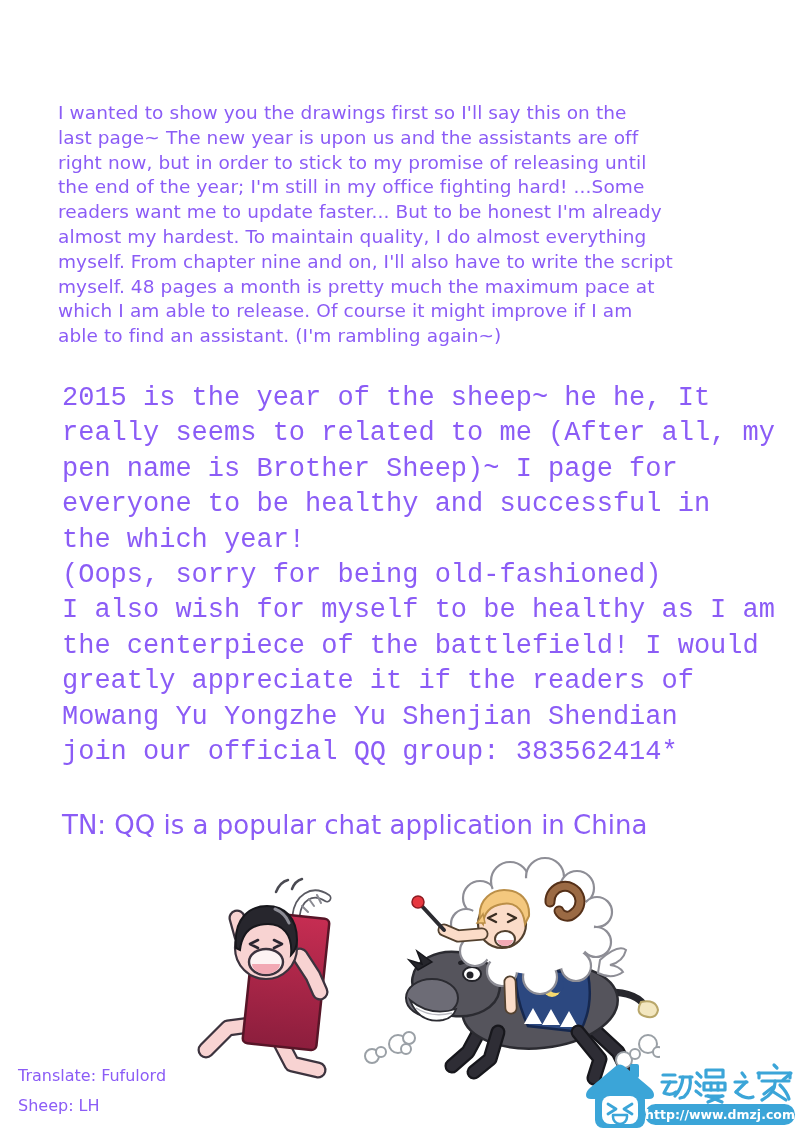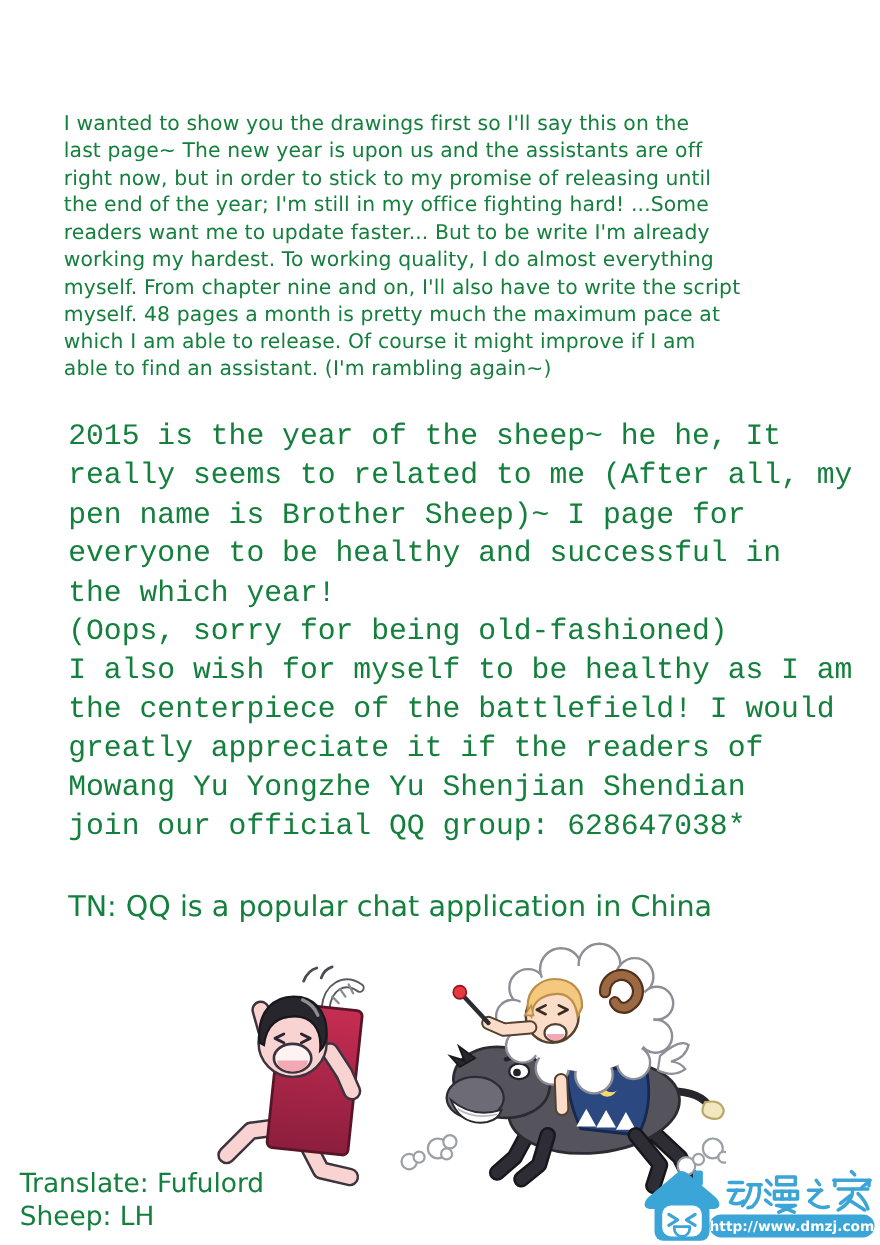--- a/index.html
+++ b/index.html
@@ -1,22 +1,22 @@
 <!DOCTYPE html>
 <html><head>
 <meta charset="utf-8">
 <style>
   html,body{margin:0;padding:0;background:#e8e8e8;}
   .page{position:relative;width:800px;height:1132px;background:#ffffff;overflow:hidden;
-        font-family:"DejaVu Sans",sans-serif;color:#15803d;margin:0 auto;}
+        font-family:"DejaVu Sans",sans-serif;color:#8b5cf6;margin:0 auto;}
   .intro{position:absolute;left:58px;top:101px;font-size:18.5px;line-height:24.8px;
          letter-spacing:.1px;white-space:nowrap;}
   .main-msg{position:absolute;left:62px;top:381px;font-size:27px;line-height:35.4px;white-space:nowrap;font-family:Liberation Mono, monospace;}
   .tn{position:absolute;left:62px;top:810px;font-size:26px;white-space:nowrap;}
-  .credits{position:absolute;left:18px;top:1061px;font-size:24px;line-height:30px;}
+  .credits{position:absolute;left:18px;top:1061px;font-size:16px;line-height:30px;}
   .illustration{position:absolute;left:180px;top:856px;}
   .watermark{position:absolute;left:583px;top:1060px;}
   svg text{font-family:"DejaVu Sans",sans-serif;}
   .limb-o{fill:none;stroke:#3c333e;stroke-width:17;stroke-linecap:round;stroke-linejoin:round;}
   .limb-i{fill:none;stroke:#f8d3d2;stroke-width:12.5;stroke-linecap:round;stroke-linejoin:round;}
   .dleg-o{fill:none;stroke:#17171c;stroke-width:15;stroke-linecap:round;stroke-linejoin:round;}
   .dleg-i{fill:none;stroke:#2e2d35;stroke-width:10.5;stroke-linecap:round;stroke-linejoin:round;}
   .barm-o{fill:none;stroke:#53412f;stroke-width:13;stroke-linecap:round;stroke-linejoin:round;}
   .barm-i{fill:none;stroke:#fbdcc8;stroke-width:9.5;stroke-linecap:round;stroke-linejoin:round;}
   .fluff{fill:#ffffff;stroke:#8e8e96;stroke-width:2.2;}
@@ -27,40 +27,40 @@
 </head>
 <body>
 
 <div class="page">
 
   <div class="intro">
     <div>I wanted to show you the drawings first so I'll say this on the</div>
     <div>last page~ The new year is upon us and the assistants are off</div>
     <div>right now, but in order to stick to my promise of releasing until</div>
     <div>the end of the year; I'm still in my office fighting hard! ...Some</div>
-    <div>readers want me to update faster... But to be write I'm already</div>
-    <div>working my hardest. To working quality, I do almost everything</div>
+    <div>readers want me to update faster... But to be honest I'm already</div>
+    <div>almost my hardest. To maintain quality, I do almost everything</div>
     <div>myself. From chapter nine and on, I'll also have to write the script</div>
     <div>myself. 48 pages a month is pretty much the maximum pace at</div>
     <div>which I am able to release. Of course it might improve if I am</div>
     <div>able to find an assistant. (I'm rambling again~)</div>
   </div>
 
   <div class="main-msg">
     <div>2015 is the year of the sheep~ he he, It</div>
     <div>really seems to related to me (After all, my</div>
     <div>pen name is Brother Sheep)~ I page for</div>
     <div>everyone to be healthy and successful in</div>
     <div>the which year!</div>
     <div>(Oops, sorry for being old-fashioned)</div>
     <div>I also wish for myself to be healthy as I am</div>
     <div>the centerpiece of the battlefield! I would</div>
     <div>greatly appreciate it if the readers of</div>
     <div>Mowang Yu Yongzhe Yu Shenjian Shendian</div>
-    <div>join our official QQ group: 628647038*</div>
+    <div>join our official QQ group: 383562414*</div>
   </div>
 
   <div class="tn">TN: QQ is a popular chat application in China</div>
 
   <svg class="illustration" width="480" height="230" viewBox="0 0 480 230">
     <defs>
       <linearGradient id="gradRed" x1="0" y1="0" x2="0" y2="1">
         <stop offset="0" stop-color="#c62d52"></stop>
           <stop offset="1" stop-color="#8c1e3d"></stop>
       </linearGradient>

